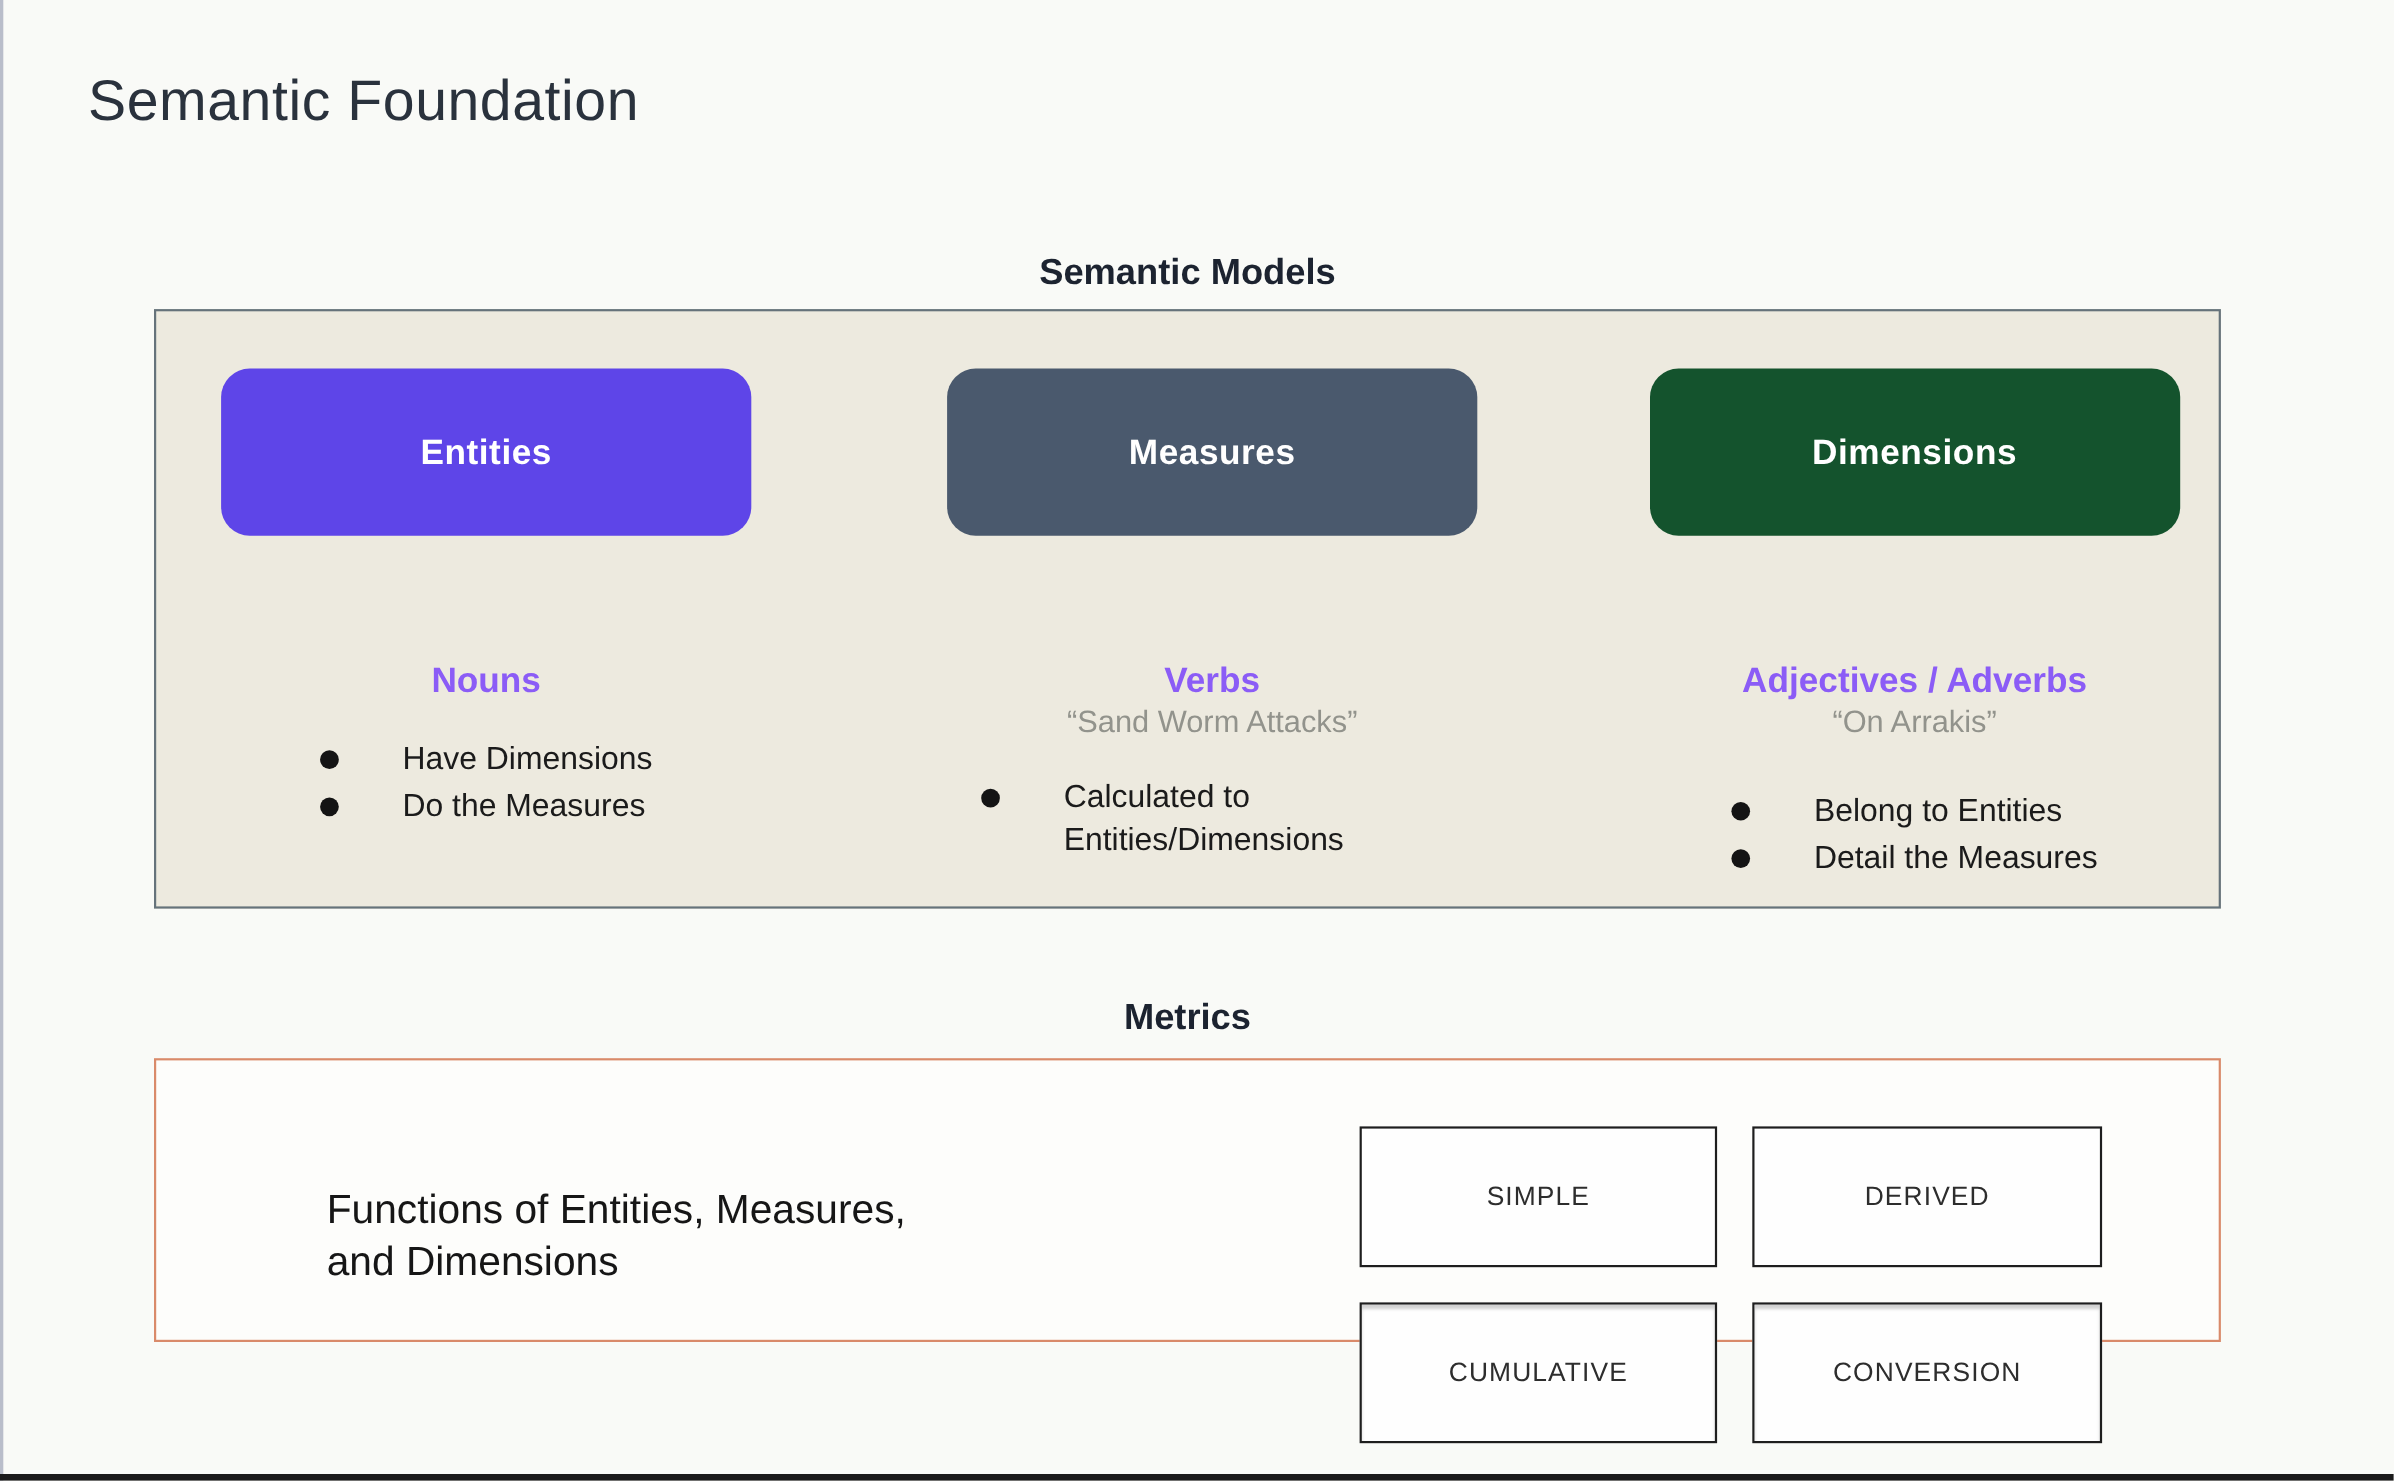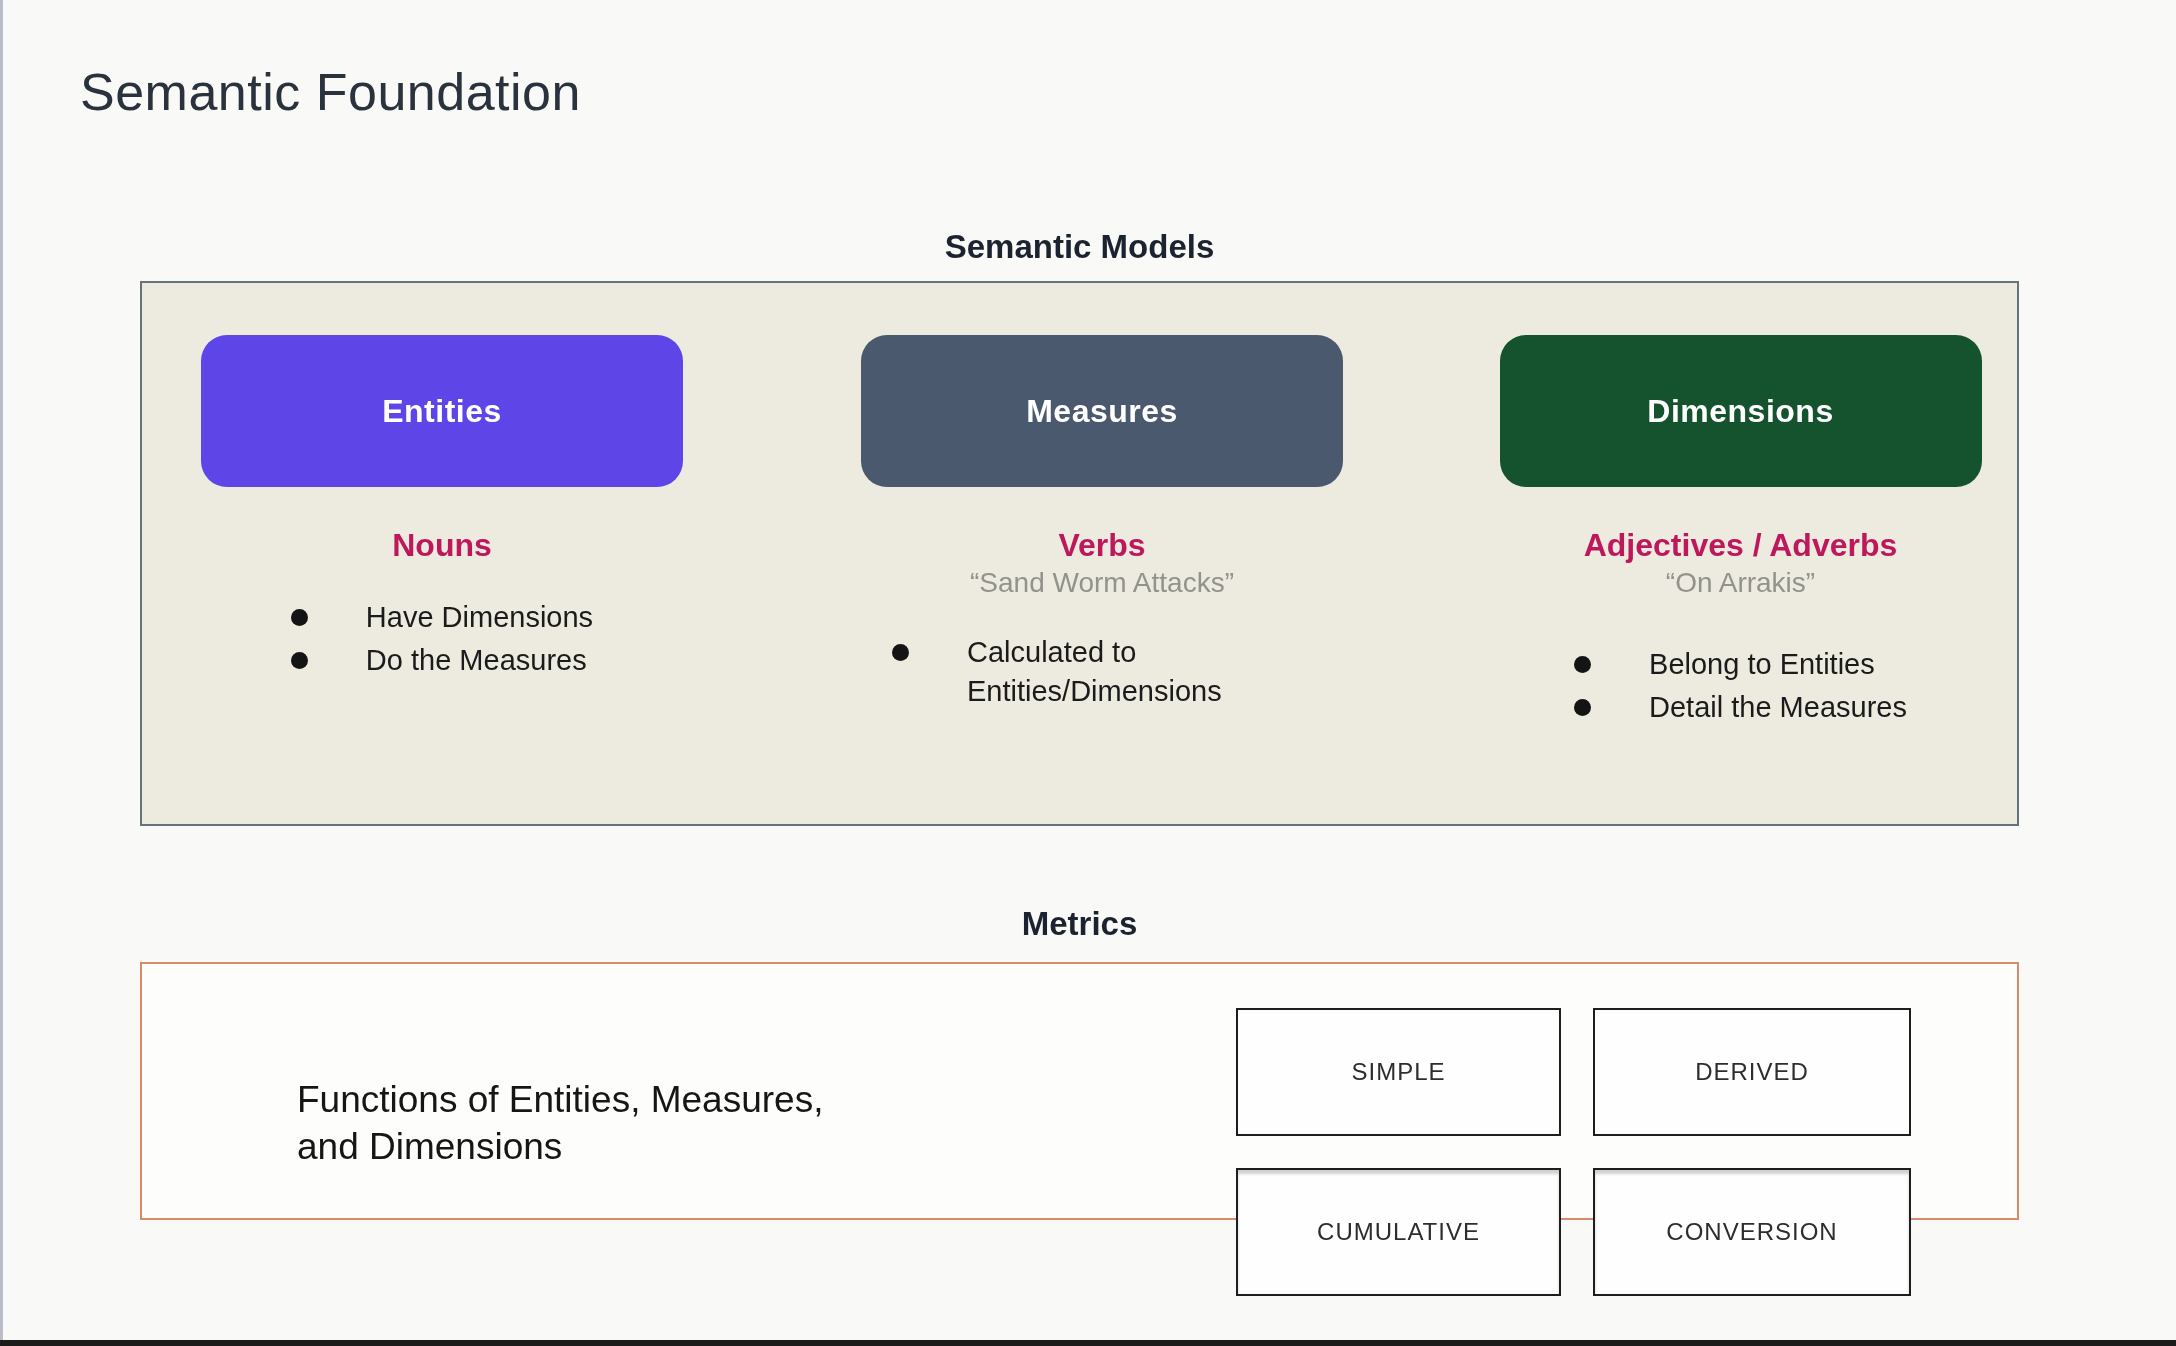--- a/index.html
+++ b/index.html
@@ -34,21 +34,21 @@
   .sm-col { position: absolute; top: 0; height: 100%; text-align: center; }
   .sm-col-0 { left: 0px;    width: 600px; }
   .sm-col-1 { left: 660px;  width: 600px; }
   .sm-col-2 { left: 1320px; width: 557px; }
 
   .pill {
     margin: 52px auto 0 auto; width: 482px; height: 152px;
     border-radius: 26px; display: flex; align-items: center; justify-content: center;
     color: #ffffff; font-size: 32px; font-weight: 700; letter-spacing: 0.5px; text-align: center;
   }
-  .role  { margin-top: 40px; font-size: 32px; font-weight: 700; color: #be185d; }
+  .role  { margin-top: 113px; font-size: 32px; font-weight: 700; color: #8b5cf6; }
   .quote { margin-top: 3px;  font-size: 28px; color: #92938c; }
 
   .bullets {
     display: inline-block; text-align: left; margin-top: 34px; list-style: none;
   }
   .bullets-late { margin-top: 46px; }
   .bullet-item { display: flex; align-items: flex-start; margin-bottom: 4px; }
   .bullet-dot {
     flex: 0 0 auto; width: 17px; height: 17px; border-radius: 50%;
     background: #141414; margin-top: 11px; margin-right: 58px;
@@ -59,21 +59,21 @@
   
   .metrics-box {
     position: absolute; left: 140px; top: 962px; width: 1879px; height: 258px;
     background: #fdfdfb; border: 2px solid #d98a6a;
   }
   .metrics-desc {
     position: absolute; left: 155px; top: 112px;
     font-size: 37px; color: #161616; line-height: 1.28; white-space: pre-line;
   }
   .metric-grid {
-    position: absolute; left: 1094px; top: 44px;
+    position: absolute; left: 1094px; top: 60px;
     display: grid; grid-template-columns: 325px 318px; grid-auto-rows: 128px;
     column-gap: 33px; row-gap: 21px; gap: 32px;
   }
   .metric-cell {
     background: #fefefe; border: 2px solid #1e1e1e;
     display: flex; align-items: center; justify-content: center;
     font-size: 24px; letter-spacing: 1px; color: #2d2d2d;
   }
   .metric-cell.row2 { box-shadow: inset 0 4px 3px rgba(0,0,0,0.18); }
 </style>

